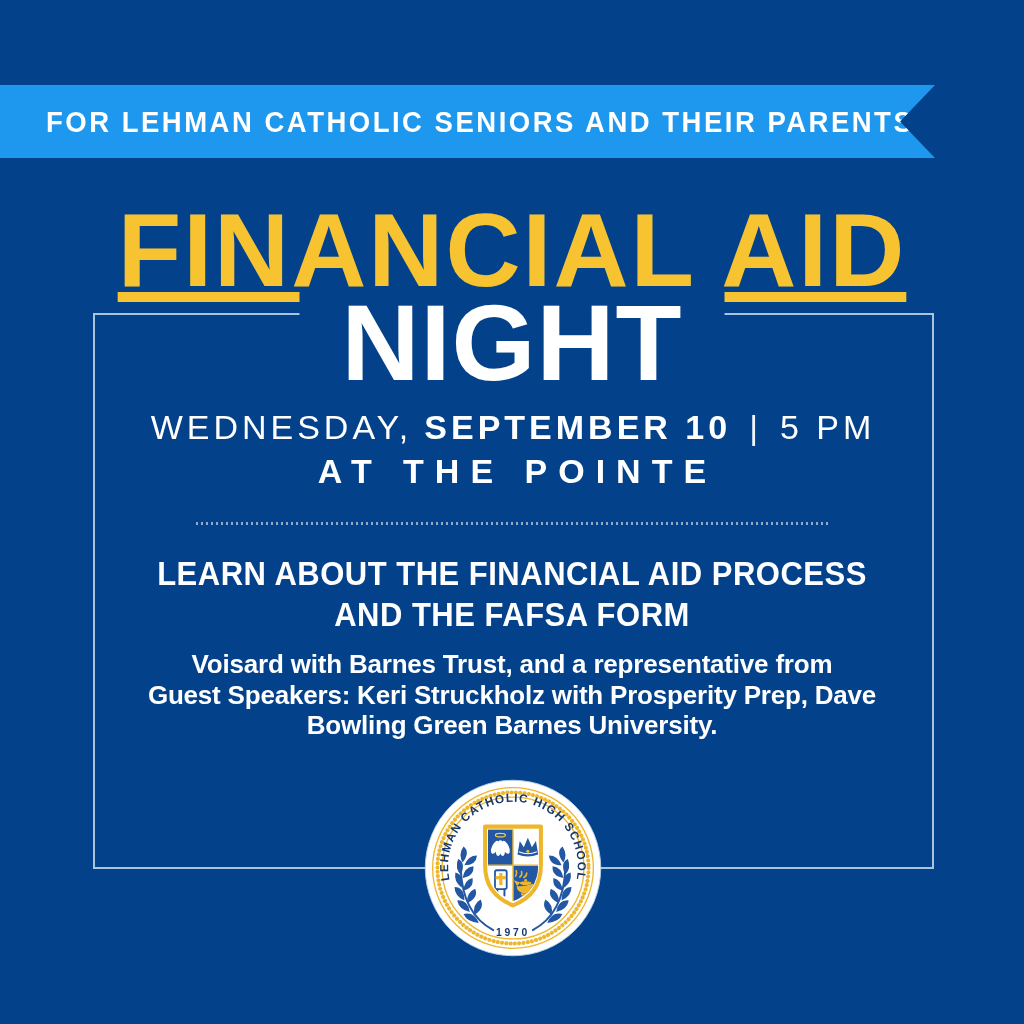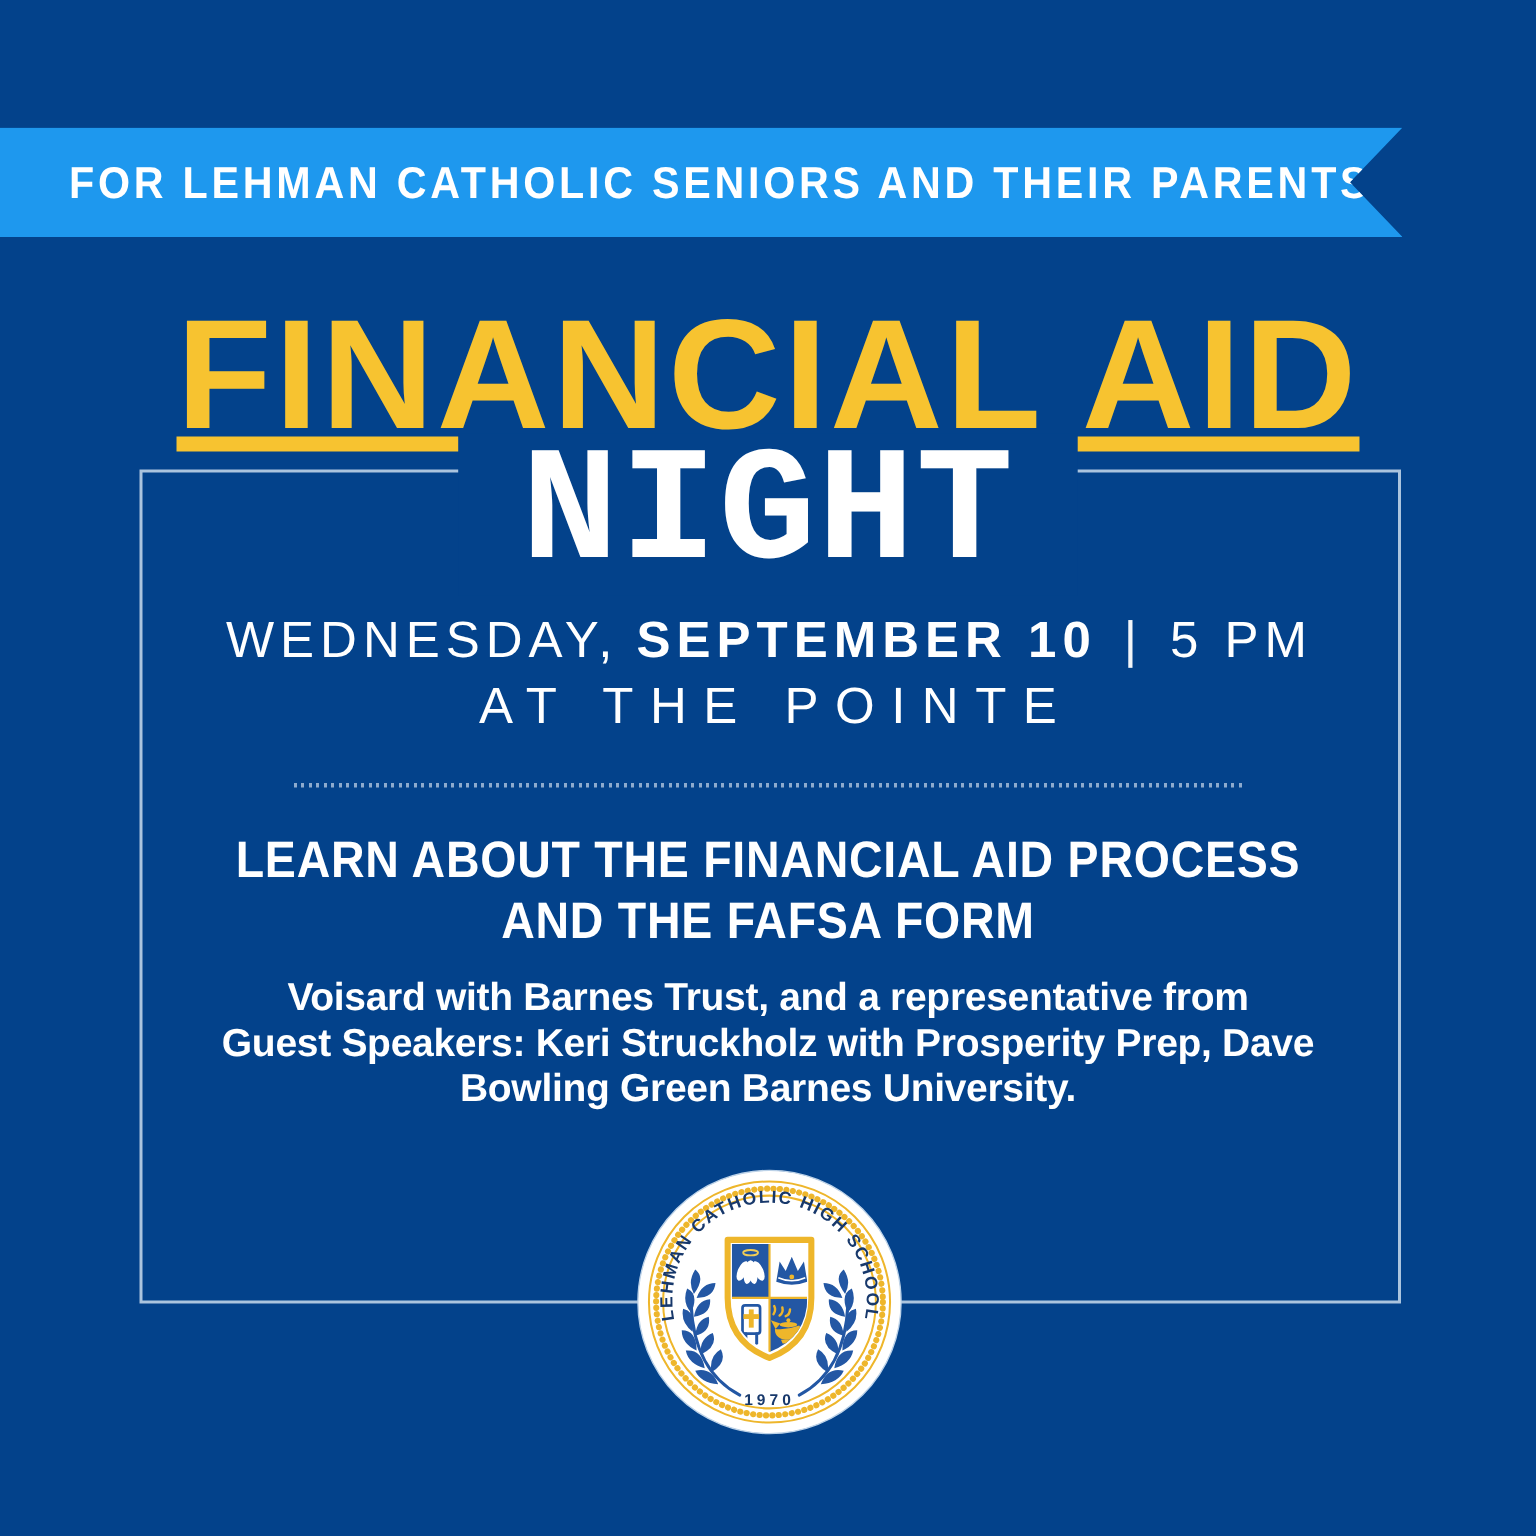--- a/index.html
+++ b/index.html
@@ -35,37 +35,37 @@
     position:absolute;top:198px;left:0;width:100%;text-align:center;
     color:var(--title-yellow);font-size:104px;font-weight:700;
     letter-spacing:2px;line-height:1;white-space:nowrap;text-decoration:underline;
   }
   .frame{
     position:absolute;left:93px;top:313px;width:837px;height:552px;
     border:2px solid var(--frame-line);opacity:.85;
   }
   .title-secondary-wrap{
     position:absolute;top:289px;left:50%;transform:translateX(-50%);
-    background:var(--background);padding:0 42px;font-family:Liberation Mono, monospace;
+    background:var(--background);padding:0 42px;
   }
   .title-secondary{
     color:var(--text-white);font-size:108px;font-weight:700;
     line-height:1;letter-spacing:1px;white-space:nowrap;
   }
   
   .schedule-line1{
     position:absolute;top:408px;left:1px;width:100%;text-align:center;
     color:var(--text-white);font-size:34px;font-weight:400;
     letter-spacing:4px;white-space:nowrap;
   }
   .schedule-line1 .evt-date{font-weight:700;margin-left:12px;}
   .schedule-line1 .evt-sep{font-weight:300;margin:0 18px;opacity:.95;}
   .schedule-line2{
     position:absolute;top:452px;left:0;width:100%;text-align:center;
-    color:var(--text-white);font-size:34px;font-weight:400;
+    color:var(--text-white);font-size:34px;font-weight:700;
     letter-spacing:11px;text-indent:11px;white-space:nowrap;
   }
   
   .divider{
     position:absolute;top:522px;left:50%;transform:translateX(-50%);
     width:632px;height:3px;
     background:repeating-linear-gradient(90deg,rgba(233,240,250,.6) 0 2px,transparent 2px 5px);
   }
   
   .description{

